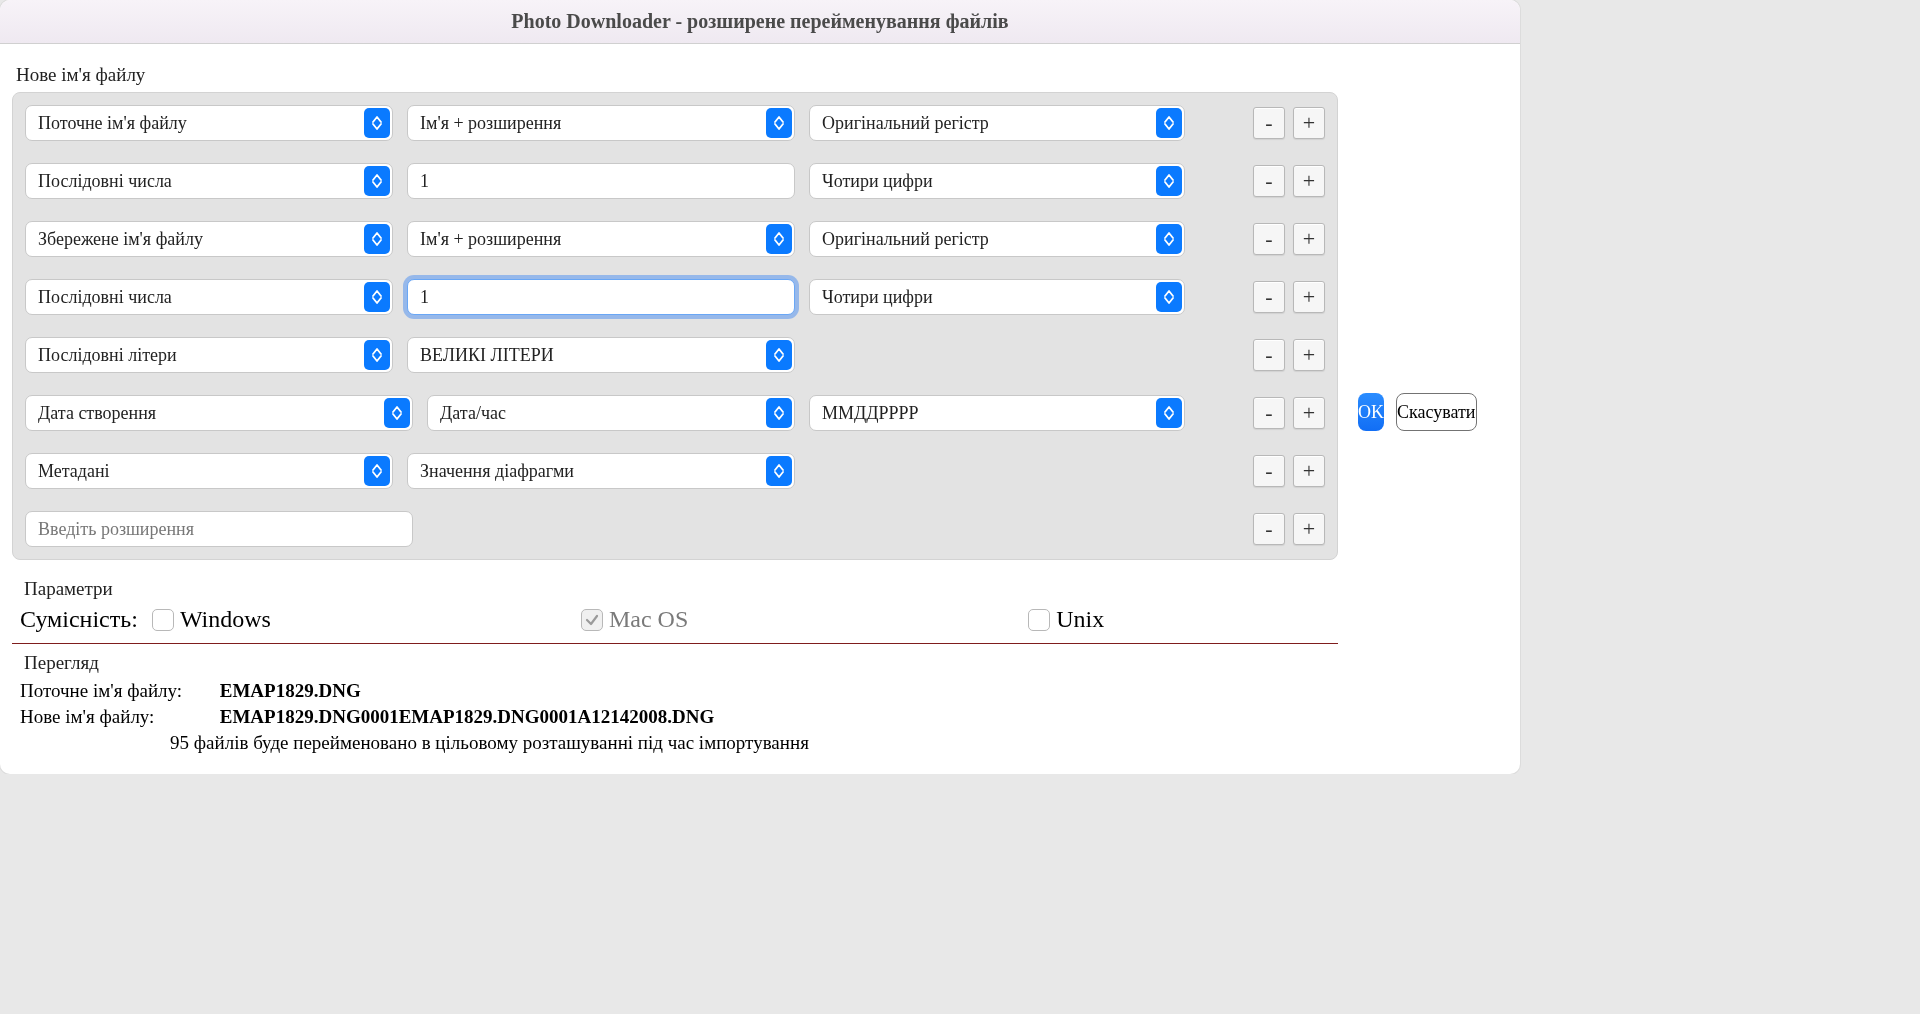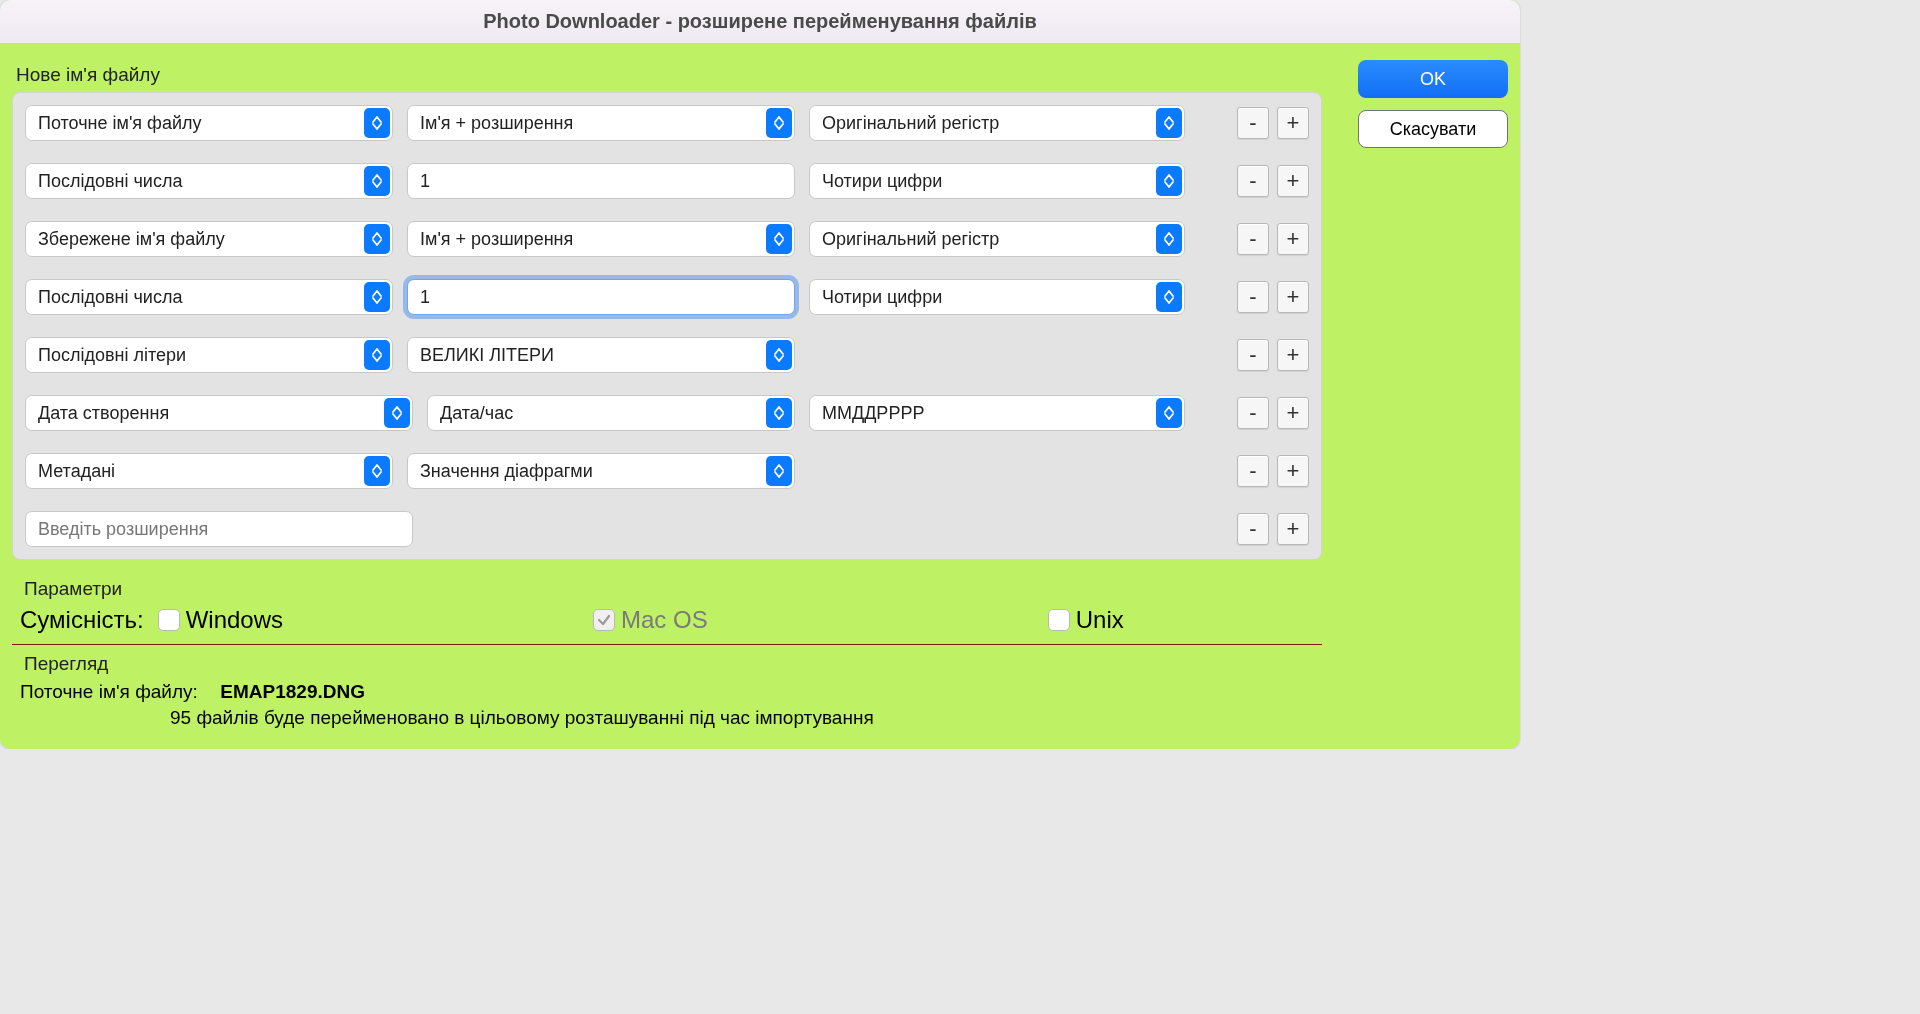--- a/index.html
+++ b/index.html
@@ -4,44 +4,46 @@
 <style>
 * { box-sizing: border-box; margin: 0; padding: 0; }
 body {
   font-family: -apple-system, BlinkMacSystemFont, "Segoe UI", Helvetica, Arial, sans-serif;
   background: #e8e8e8;
   font-size: 18px;
   color: #000;
 }
 .window {
   width: 1520px;
-  background: #bef264;
+  background: #ffffff;
   border-radius: 10px;
   overflow: hidden;
   box-shadow: 0 0 0 1px rgba(0,0,0,0.05);
+  font-family: Liberation Serif, serif;
 }
 .titlebar {
   background: linear-gradient(#f7f3f8, #efe9f1);
   padding: 10px 0;
   text-align: center;
   font-weight: 600;
   font-size: 20px;
   color: #4a4a4a;
   border-bottom: 1px solid #d0d0d0;
 }
 .body-area {
   display: flex;
   padding: 10px 12px 10px 12px;
-  gap: 36px;
+  gap: 20px;
+  align-items: center;
 }
 .left-col { flex: 1; }
 .right-col {
   width: 150px;
   display: flex;
-  flex-direction: column;
+  flex-direction: row;
   gap: 12px;
   padding-top: 6px;
 }
 .section-label {
   font-size: 19px;
   color: #222;
   margin: 10px 0 6px 4px;
 }
 .rules-panel {
   background: #e3e3e3;
@@ -502,20 +504,24 @@
           </div>
         </div>
       </div>
 
       <div class="preview-area">
         <div class="section-label" style="margin-top:0;">Перегляд</div>
         <div class="preview-line">
           <span class="label">Поточне ім'я файлу:</span>
           <span class="val">EMAP1829.DNG</span>
         </div>
+        <div class="preview-line">
+          <span class="label">Нове ім'я файлу:</span>
+          <span class="val">EMAP1829.DNG0001EMAP1829.DNG0001A12142008.DNG</span>
+        </div>
         <div class="summary">95 файлів буде перейменовано в цільовому розташуванні під час імпортування</div>
       </div>
     </div>
 
     <div class="right-col">
       <div class="btn btn-primary">OK</div>
       <div class="btn">Скасувати</div>
     </div>
   </div>
 </div>

